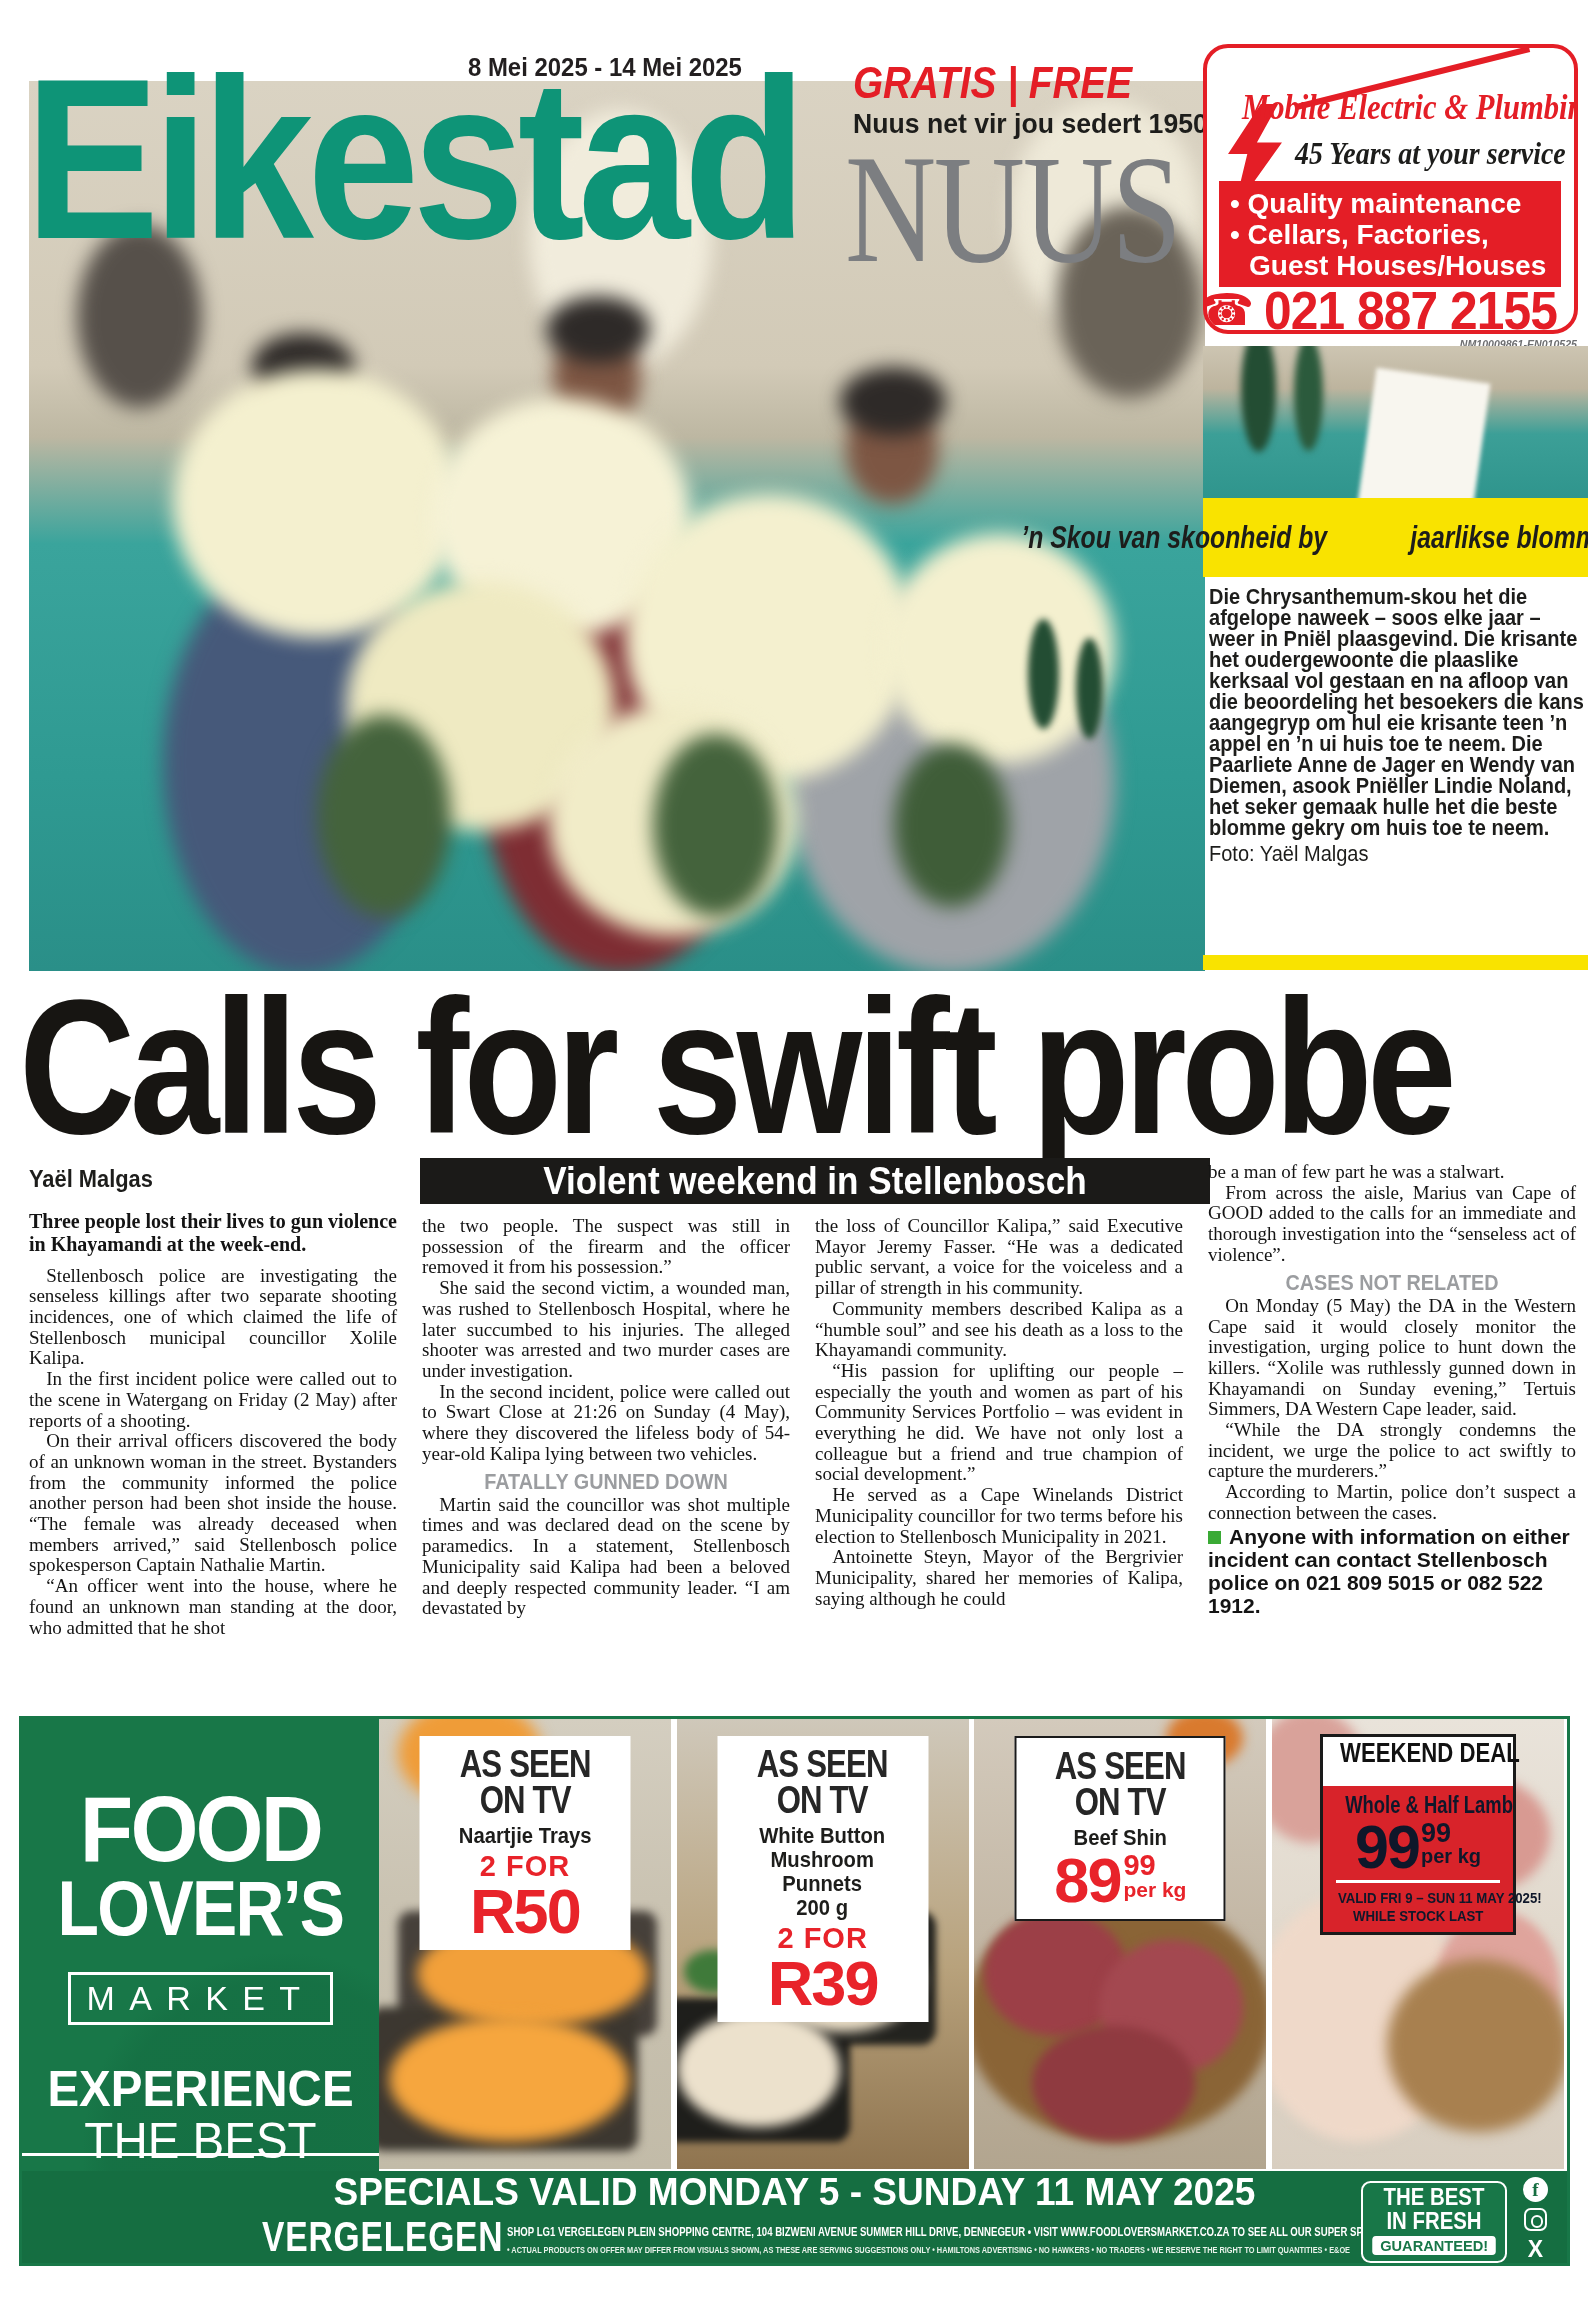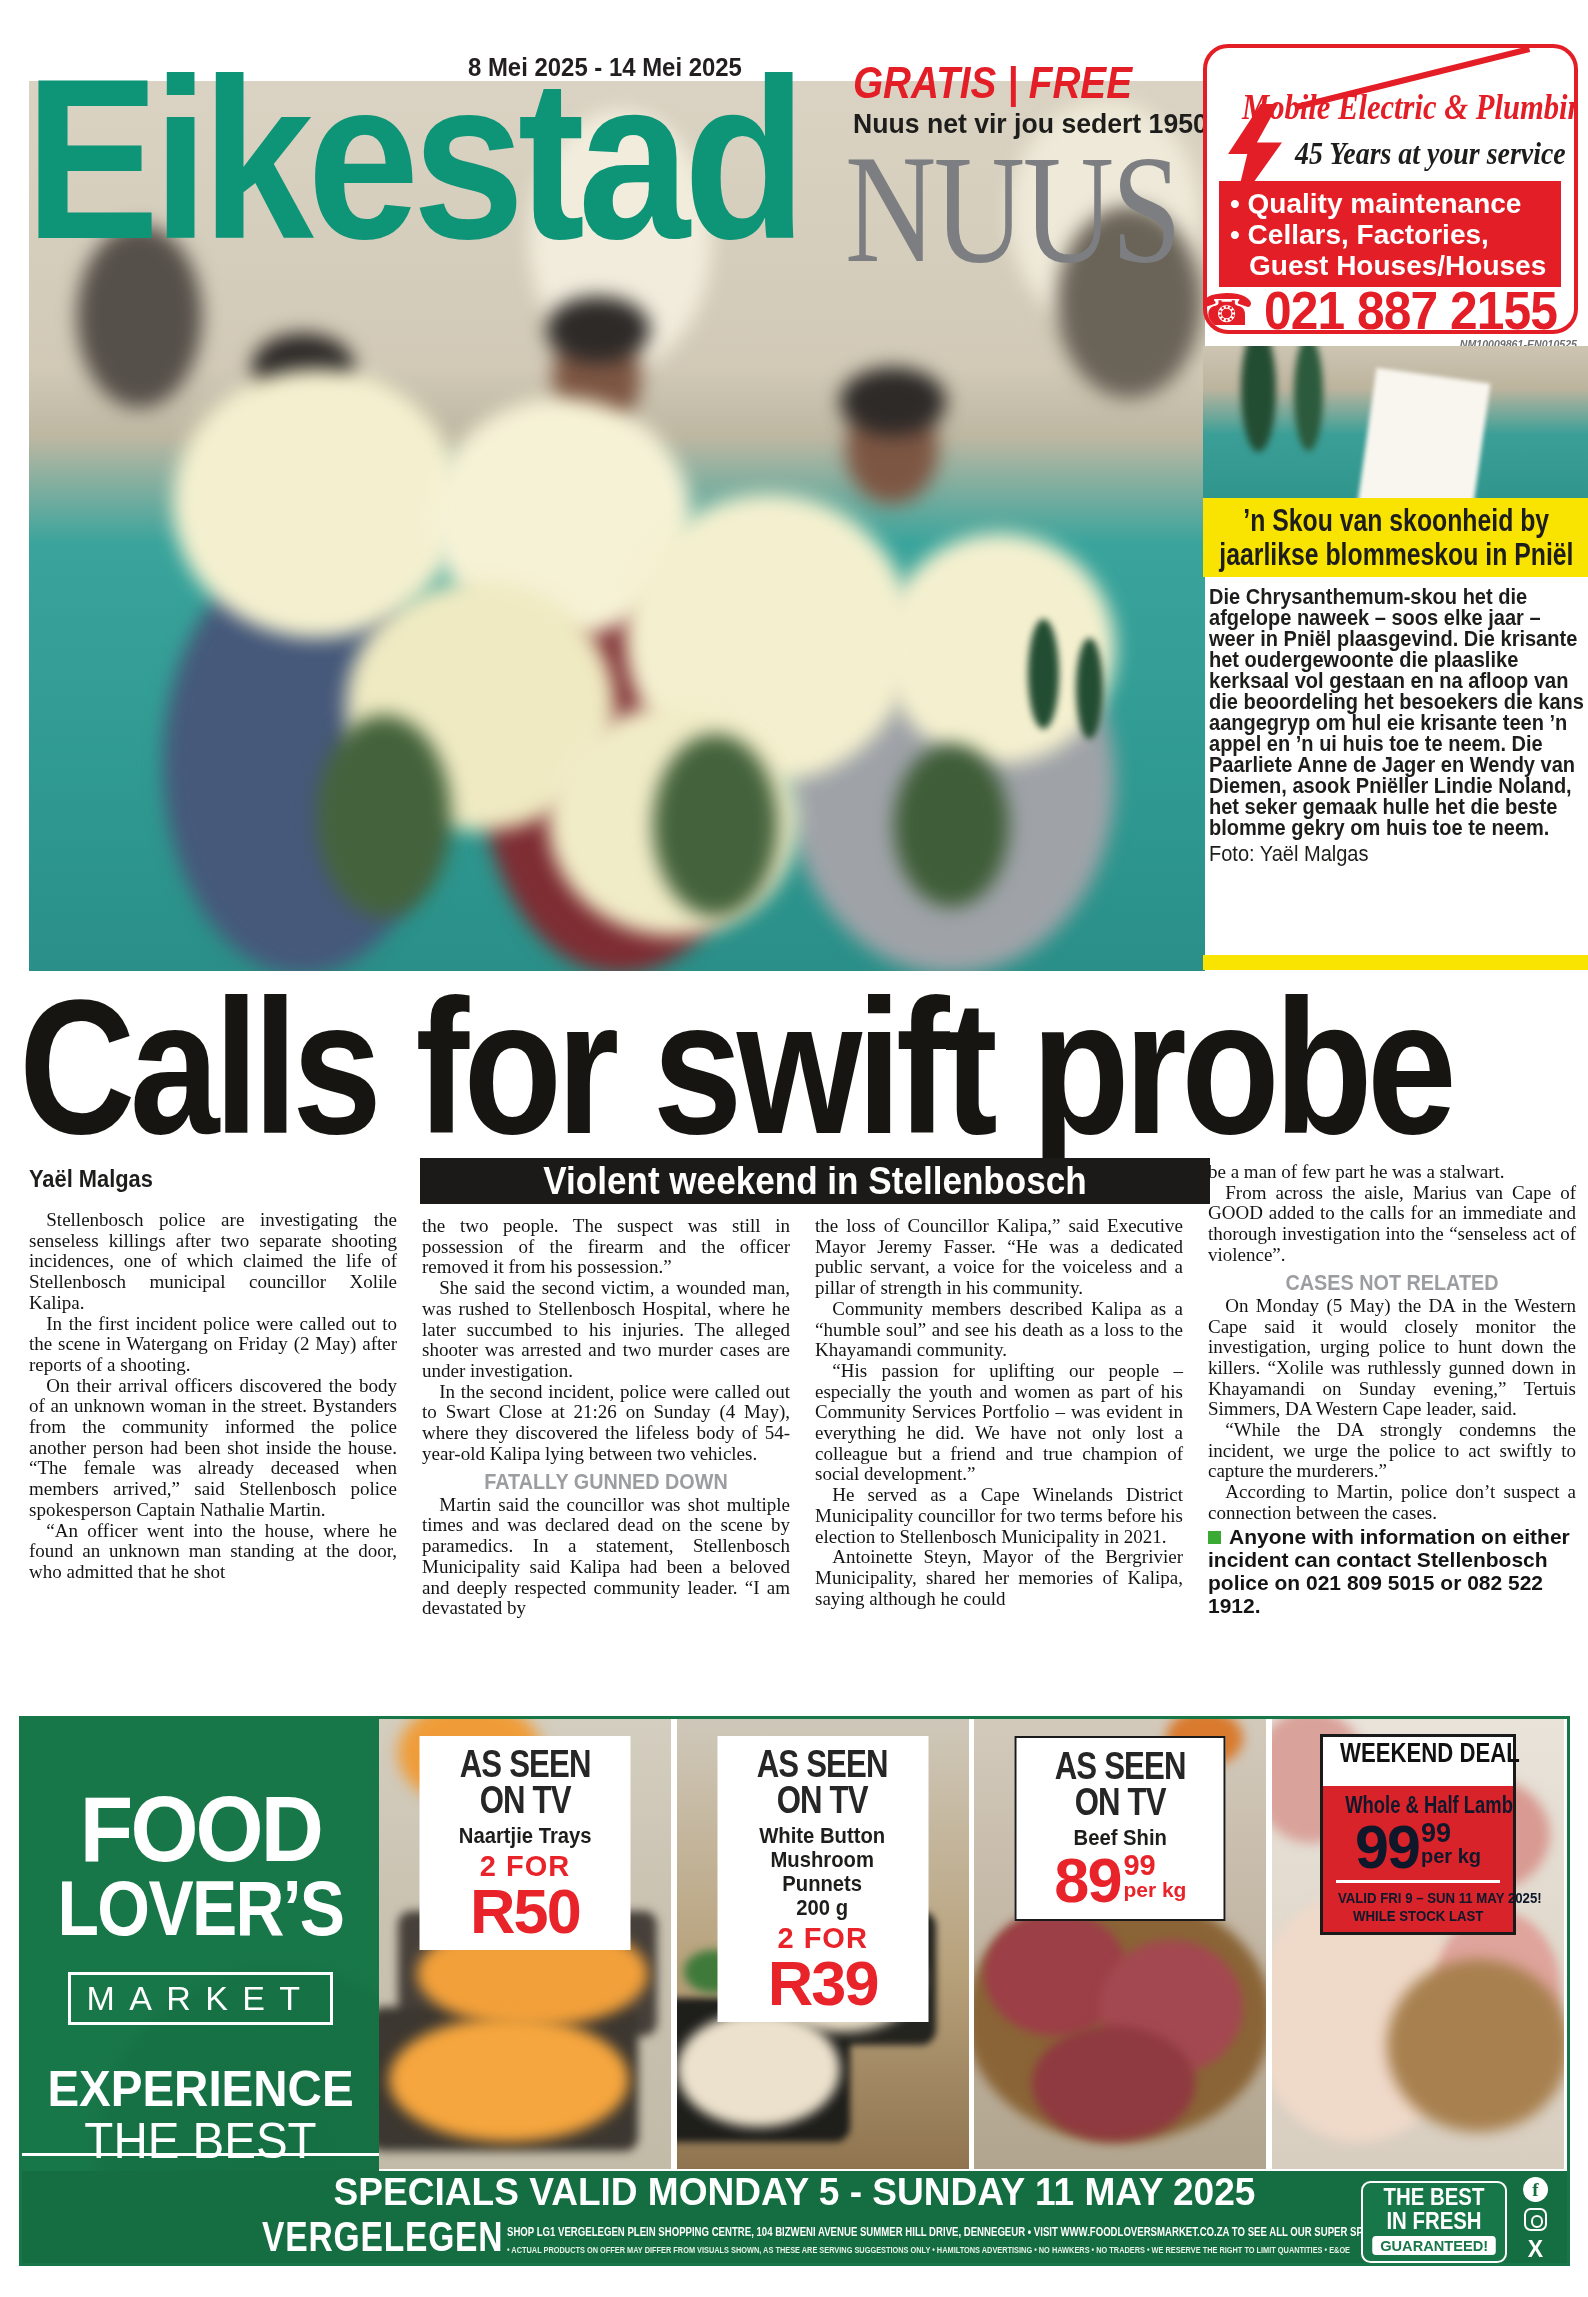--- a/index.html
+++ b/index.html
@@ -41,21 +41,21 @@
   .ad-phone .ph-ic { font-size:44px; line-height:44px; }
   .ad-phone .ph-no { font-weight:bold; font-size:54px; letter-spacing:-1px; transform:scaleX(.92);
                      transform-origin:left center; white-space:nowrap; }
   .ad-code { position:absolute; left:1393px; top:338px; width:184px; text-align:right; font-size:10.6px;
              font-weight:bold; font-style:italic; color:#6d6e70; }
 
   
   .rail-photo { position:absolute; left:1203px; top:346px; width:386px; height:152px; overflow:hidden;
                 background:linear-gradient(180deg,#cdc5b2 0%,#bdb49e 28%,#3c9f97 58%,#2f958d 100%); }
   .cap-title { position:absolute; left:1203px; top:498px; width:386px; height:79px; background:#f9e300;
-               display:flex; flex-direction:column; align-items:center; justify-content:center; }
+               display:flex; flex-direction:row; align-items:center; justify-content:center;font-style:italic; }
   .cap-title span { display:block; font-weight:bold; font-size:31px; line-height:34px; color:#1d1d1b;
                     transform:scaleX(.8); transform-origin:center top; white-space:nowrap; }
   .cap-body-wrap { position:absolute; left:1209px; top:586px; width:380px; }
   .cap-body { width:417px; transform:scaleX(.91); transform-origin:left top; font-weight:bold;
               font-size:22px; line-height:21px; color:#1d1d1b; text-align:left; }
   .cap-credit { width:417px; transform:scaleX(.91); transform-origin:left top; font-size:22px;
                 line-height:23px; color:#1d1d1b; margin-top:3.8px; }
   .cap-strip { position:absolute; left:1203px; top:955px; width:386px; height:15.4px; background:#f9e300; }
 
   
@@ -221,20 +221,21 @@
   </div>
   <div class="cap-strip"></div>
 
   <h1 class="headline">Calls for swift probe</h1>
   <div class="byline">Yaël Malgas</div>
   <div class="banner">
     <span>Violent weekend in Stellenbosch</span>
   </div>
 
   <div class="col col1">
+    <p class="intro">Three people lost their lives to gun violence in Khayamandi at the week-end.</p>
     <p class="ind">Stellenbosch police are investigating the senseless killings after two separate shooting incidences, one of which claimed the life of Stellenbosch municipal councillor Xolile Kalipa.</p>
     <p class="ind">In the first incident police were called out to the scene in Watergang on Friday (2 May) after reports of a shooting.</p>
     <p class="ind">On their arrival officers discovered the body of an unknown woman in the street. Bystanders from the community informed the police another person had been shot inside the house. “The female was already deceased when members arrived,” said Stellenbosch police spokesperson Captain Nathalie Martin.</p>
     <p class="ind">“An officer went into the house, where he found an unknown man standing at the door, who admitted that he shot</p>
   </div>
 
   <div class="col col2">
     <p>the two people. The suspect was still in possession of the firearm and the officer removed it from his possession.”</p>
     <p class="ind">She said the second victim, a wounded man, was rushed to Stellenbosch Hospital, where he later succumbed to his injuries. The alleged shooter was arrested and two murder cases are under investigation.</p>
     <p class="ind">In the second incident, police were called out to Swart Close at 21:26 on Sunday (4 May), where they discovered the lifeless body of 54-year-old Kalipa lying between two vehicles.</p>

